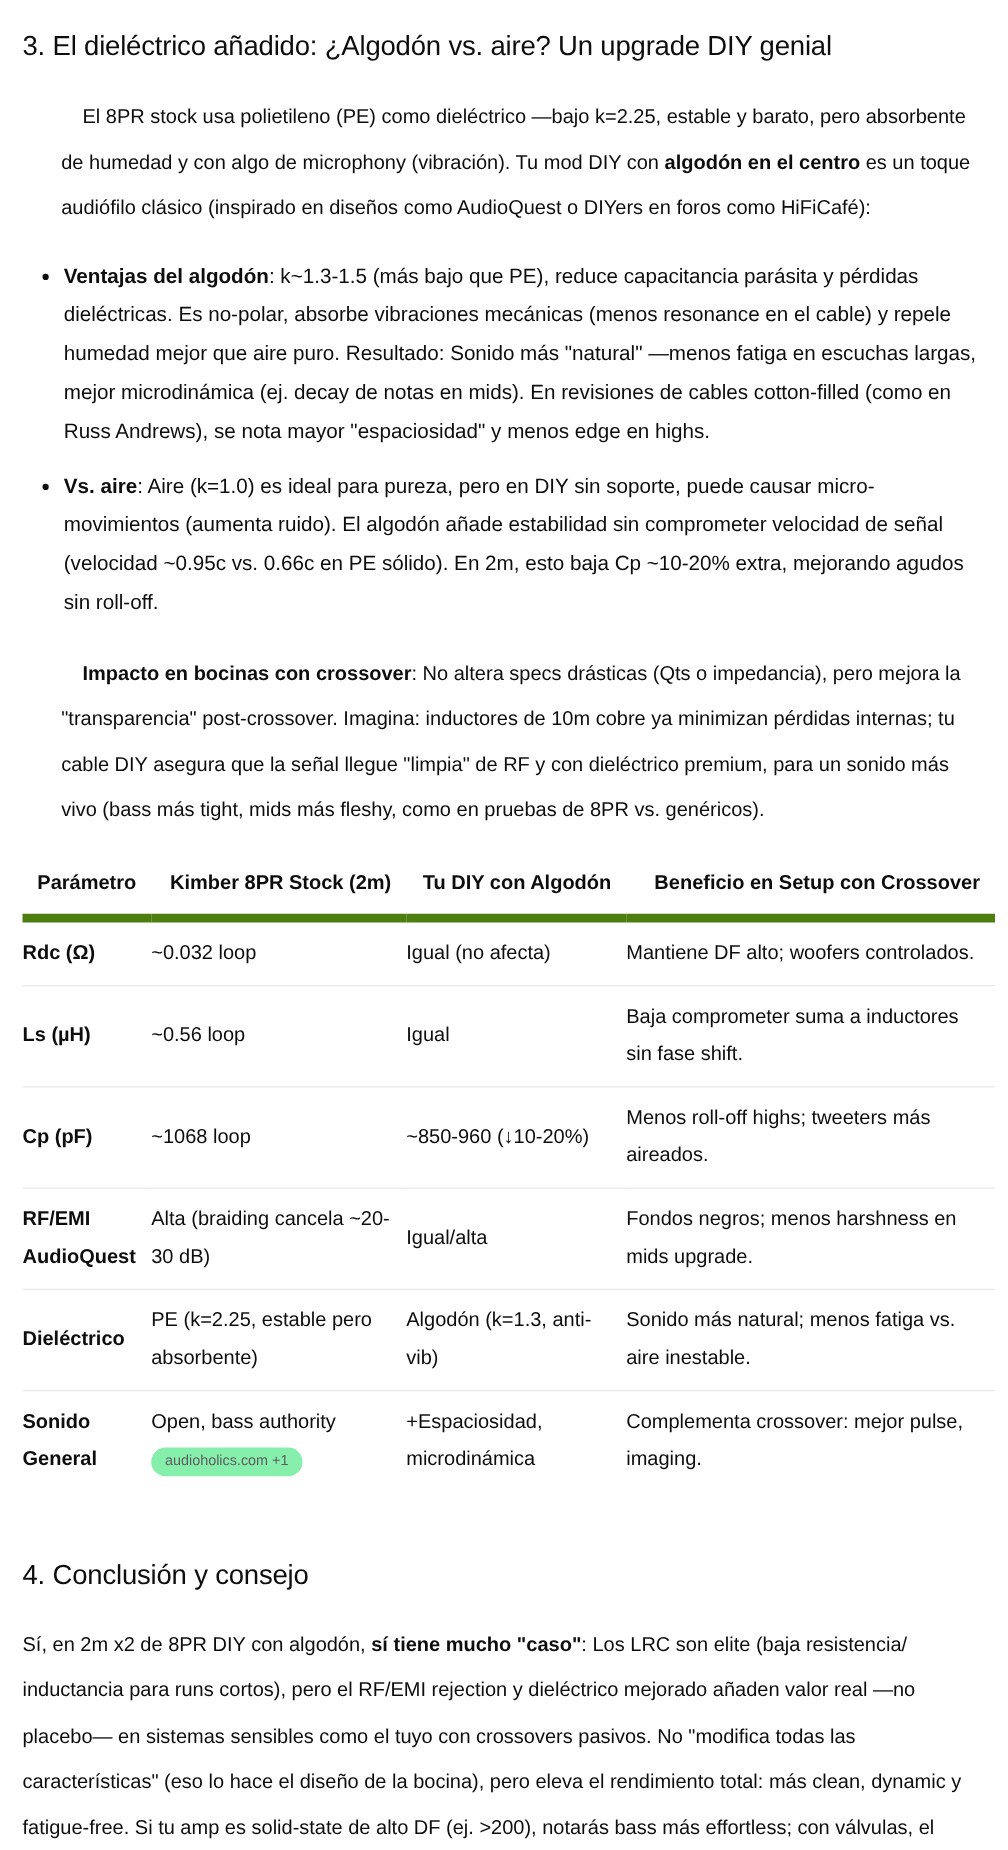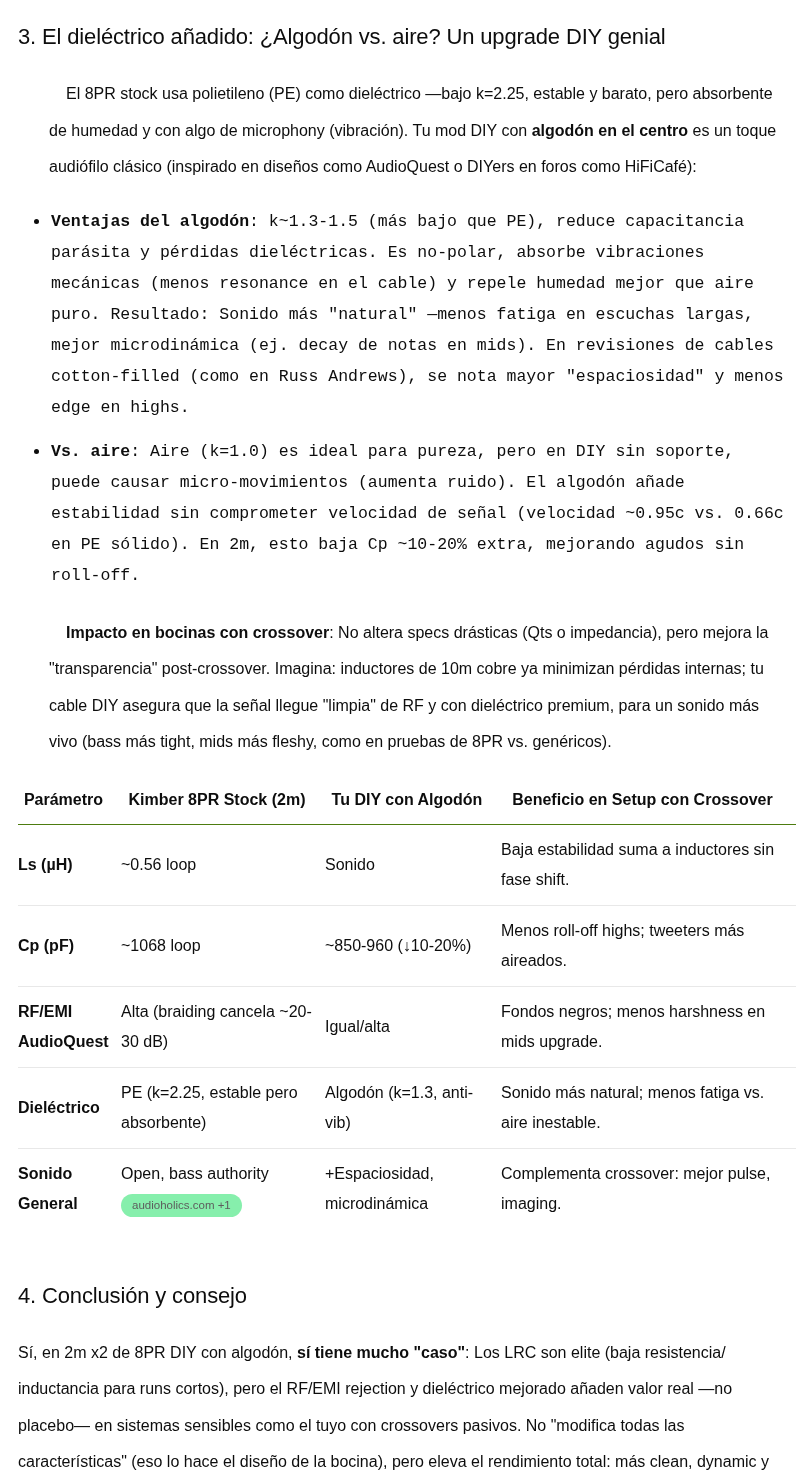--- a/index.html
+++ b/index.html
@@ -23,40 +23,40 @@
   p.body-p {
     font-size:16px;
     line-height:36.5px;
     margin:0 0 6px 0;
   }
   p.first-indent { text-indent:17px;margin-left:36px; }
 
   ul.bullet-list {
     margin:20px 0 24px 0;
     padding-left:37px;
-    font-family:Liberation Mono, monospace;
+    font-family:Liberation Sans, sans-serif;
     font-size:16.5px;
     line-height:31px;
   }
   ul.bullet-list li { margin-bottom:13px; padding-left:1px; }
   ul.bullet-list li:last-child { margin-bottom:0; }
 
   table.spec-table {
     border-collapse:collapse;
     table-layout:fixed;
     width:778px;
     margin:24px 0 0 5px;
     font-size:16px;
   }
   .spec-table th {
-    text-align:center;
+    text-align:right;
     font-weight:700;
     vertical-align:bottom;
     padding:4px 12px 13px 0;
-    border-bottom:1px solid #4d7c0f;
+    border-bottom:7px solid #4d7c0f;
     line-height:22px;
     overflow:hidden;
     white-space:nowrap;
   }
   .spec-table td {
     padding:10px 12px 10px 0;
     border-bottom:1px solid #e8e8e8;
     vertical-align:middle;
     line-height:30px;
   }
@@ -102,24 +102,30 @@
     <thead>
       <tr>
         <th>Parámetro</th>
         <th>Kimber 8PR Stock (2m)</th>
         <th>Tu DIY con Algodón</th>
         <th>Beneficio en Setup con Crossover</th>
       </tr>
     </thead>
     <tbody>
       <tr>
+        <td class="param">Rdc (Ω)</td>
+        <td>~0.032 loop</td>
+        <td>Igual (no afecta)</td>
+        <td>Mantiene DF alto; woofers controlados.</td>
+      </tr>
+      <tr>
         <td class="param">Ls (µH)</td>
         <td>~0.56 loop</td>
-        <td>Sonido</td>
-        <td>Baja estabilidad suma a inductores sin fase shift.</td>
+        <td>Igual</td>
+        <td>Baja comprometer suma a inductores sin fase shift.</td>
       </tr>
       <tr>
         <td class="param">Cp (pF)</td>
         <td>~1068 loop</td>
         <td>~850-960 (↓10-20%)</td>
         <td>Menos roll-off highs; tweeters más aireados.</td>
       </tr>
       <tr>
         <td class="param">RF/EMI AudioQuest</td>
         <td>Alta (braiding cancela ~20-30 dB)</td>

